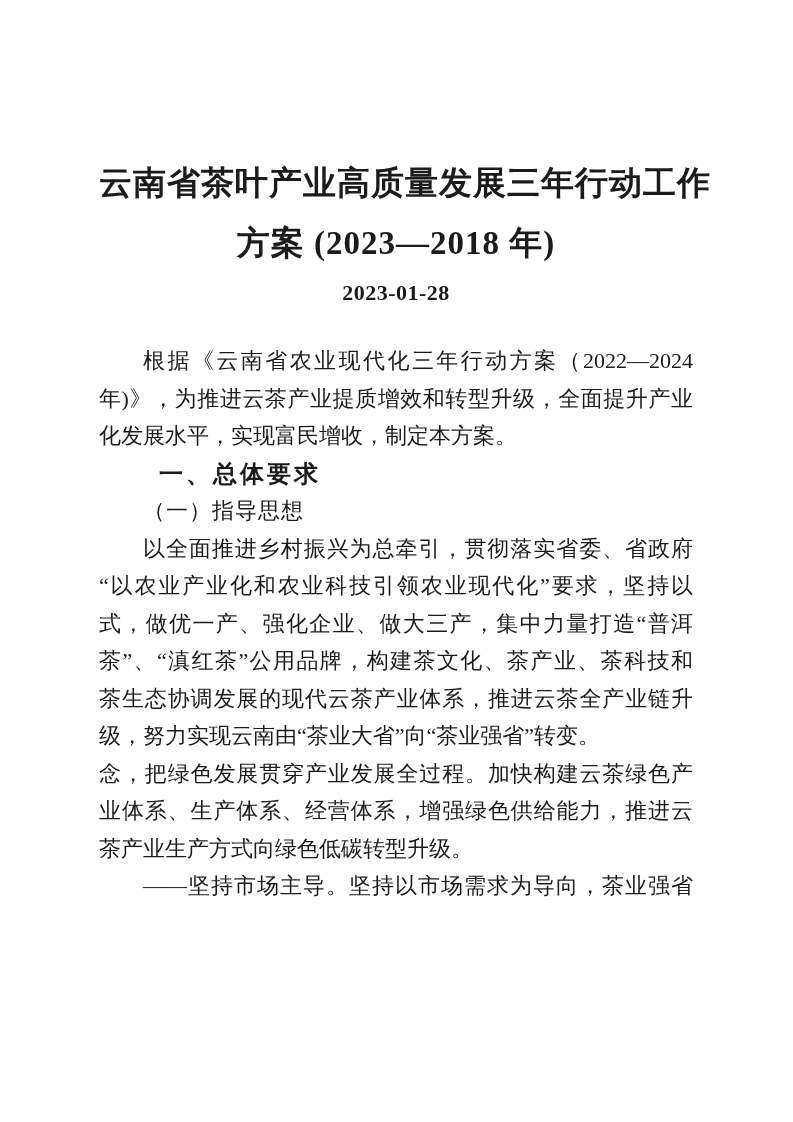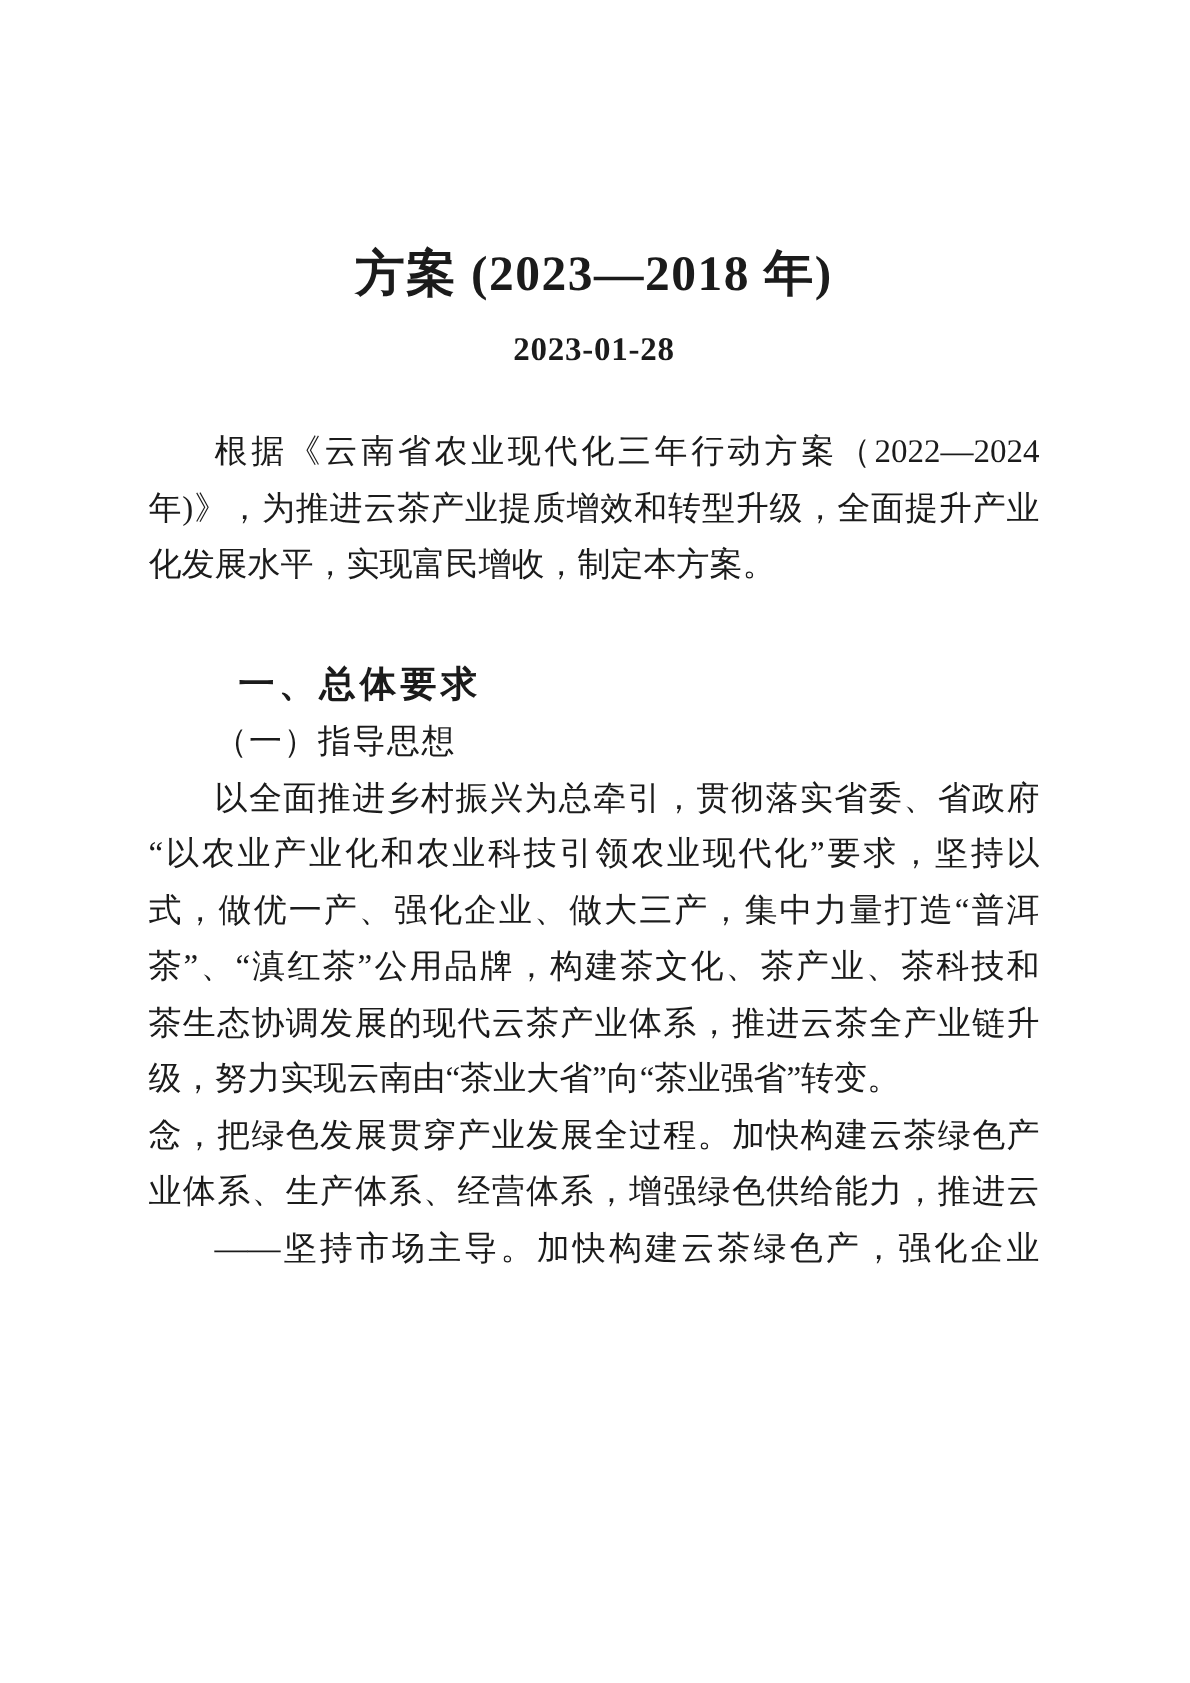--- a/index.html
+++ b/index.html
@@ -63,38 +63,38 @@
   }
   .heading1 {
     font-family: "Liberation Sans", "DejaVu Sans", sans-serif;
     font-weight: 700;
     font-size: 24px;
     line-height: 37.5px;
     padding-left: 60px;
     letter-spacing: 3px;
     text-align: left;
     text-align-last: left;
-    margin-top: 43px;
   }
   .subheading {
     font-size: 22px;
     line-height: 37.5px;
     text-indent: 44px;
     text-align: left;
     text-align-last: left;
     letter-spacing: 1px;
   }
 </style>
 </head>
 <body>
 
 <div class="page">
   <div class="content">
 
     <div class="doc-title">
+      <div class="title-line">云南省茶叶产业高质量发展三年行动工作</div>
       <div class="title-line">方案 (2023—2018 年)</div>
     </div>
 
     <div class="doc-date">2023-01-28</div>
 
     <div class="doc-body">
 
       <div>
         <div class="bline first">根据《云南省农业现代化三年行动方案（2022—2024</div>
         <div class="bline">年)》，为推进云茶产业提质增效和转型升级，全面提升产业</div>
@@ -111,21 +111,22 @@
         <div class="bline">式，做优一产、强化企业、做大三产，集中力量打造“普洱</div>
         <div class="bline">茶”、“滇红茶”公用品牌，构建茶文化、茶产业、茶科技和</div>
         <div class="bline">茶生态协调发展的现代云茶产业体系，推进云茶全产业链升</div>
         <div class="bline last">级，努力实现云南由“茶业大省”向“茶业强省”转变。</div>
       </div>
 
 
       <div>
         <div class="bline">念，把绿色发展贯穿产业发展全过程。加快构建云茶绿色产</div>
         <div class="bline">业体系、生产体系、经营体系，增强绿色供给能力，推进云</div>
+        <div class="bline last">茶产业生产方式向绿色低碳转型升级。</div>
       </div>
 
       <div>
-        <div class="bline first">——坚持市场主导。加快构建云茶绿色产，强化企业</div>
+        <div class="bline first">——坚持市场主导。坚持以市场需求为导向，茶业强省</div>
       </div>
 
     </div>
   </div>
 </div>
 
 </body></html>

